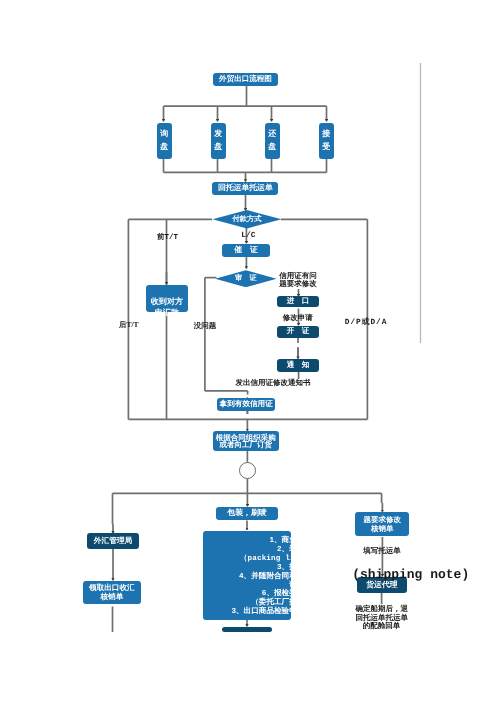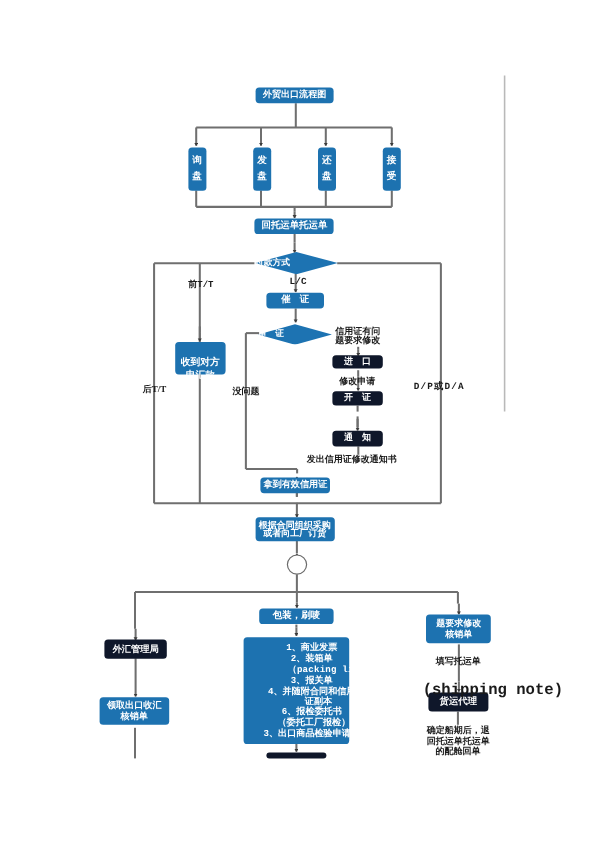--- a/index.html
+++ b/index.html
@@ -9,32 +9,32 @@
        -webkit-font-smoothing:antialiased;text-rendering:geometricPrecision;}
   #canvas{position:relative;width:476px;height:702px;transform:translateZ(0);}
   .node{position:absolute;box-sizing:border-box;display:flex;align-items:center;
         justify-content:center;text-align:center;color:#ffffff;
         font-family:"Liberation Sans",sans-serif;font-weight:bold;}
   .lbl{position:absolute;color:#1a1a1a;font-weight:bold;white-space:nowrap;
        font-family:"Liberation Mono","Liberation Sans",monospace;line-height:1.2;}
   .lbl.ml{white-space:pre;}
   svg.wires{position:absolute;left:0;top:0;width:496px;height:702px;}
   .nb{background:#1D72B0;border-radius:3px;}
-  .lb{background:#0f172a;border-radius:3px;}
+  .lb{background:#0c4a6e;border-radius:3px;}
   .node.ml{white-space:pre;line-height:1.25;}
   .node.vtext{flex-direction:column;line-height:13.1px;}
-  .dia{position:absolute;display:flex;align-items:center;}
+  .dia{position:absolute;display:flex;align-items:center;justify-content:center;}
   .dia::before{content:"";position:absolute;left:0;top:0;right:0;bottom:0;
       background:#1D73B2;clip-path:polygon(0% 50%,50% 0%,100% 50%,50% 100%);}
   .dtext{position:relative;color:#fff;font-weight:bold;
       font-family:"Liberation Sans",sans-serif;}
   .circ{position:absolute;border:1px solid #6b6b6b;border-radius:50%;
       box-sizing:border-box;background:#fff;}
   .doc{align-items:flex-start;justify-content:flex-start;}
-  .doclines{padding:6px 0 0 5.2px;font-size:7.6px;line-height:8.9px;text-align:center;color:#fff;
+  .doclines{padding:6px 0 0 5.2px;font-size:7.6px;line-height:8.9px;text-align:right;color:#fff;
             font-family:"Liberation Mono","Liberation Sans",monospace;}
   .doclines div{white-space:pre;}
   .doclines div.ind{padding-left:11.2px;}
   .doclines div.indp{padding-left:3.5px;}
   .doclines div.lat{font-size:7.6px;line-height:8.9px;padding-left:4px;letter-spacing:0.17px;margin-left:28px;}
 </style>
 </head>
 <body>
 
 <div id="canvas">
@@ -183,20 +183,20 @@
 <div class="node lb" style="left:222px;top:627px;width:50px;height:5px;"></div>
 
 <div class="lbl" style="left:156.9px;top:233.9px;font-size:7.5px;">前T/T</div>
 <div class="lbl" style="left:118.9px;top:319.9px;font-size:7.5px;font-family:Liberation Serif, serif;">后T/T</div>
 <div class="lbl" style="left:241.2px;top:231.6px;font-size:7.8px;letter-spacing:0.1px;">L/C</div>
 <div class="lbl" style="left:344.8px;top:319.4px;font-size:7.8px;letter-spacing:0.95px;">D/P或D/A</div>
 <div class="lbl ml" style="left:279.3px;top:274.2px;font-size:7.5px;line-height:7.4px;">信用证有问
 题要求修改</div>
 <div class="lbl" style="left:282.8px;top:315.2px;font-size:7.5px;">修改申请</div>
 <div class="lbl" style="left:193.8px;top:323.1px;font-size:7.5px;">没问题</div>
-<div class="lbl" style="left:235.6px;top:380.4px;font-size:7.5px;margin-left:20px;">发出信用证修改通知书</div>
+<div class="lbl" style="left:235.6px;top:380.4px;font-size:7.5px;">发出信用证修改通知书</div>
 <div class="lbl" style="left:363.2px;top:548.1px;font-size:7.5px;">填写托运单</div>
 <div class="lbl" style="left:352.2px;top:567px;font-size:13px;">(shipping note)</div>
 <div class="lbl ml" style="left:355.6px;top:606.4px;font-size:7.5px;line-height:8.3px;text-align:center;width:52px;">确定船期后，退
 回托运单托运单
 的配舱回单</div>
 
 </div>
 
 </body></html>

